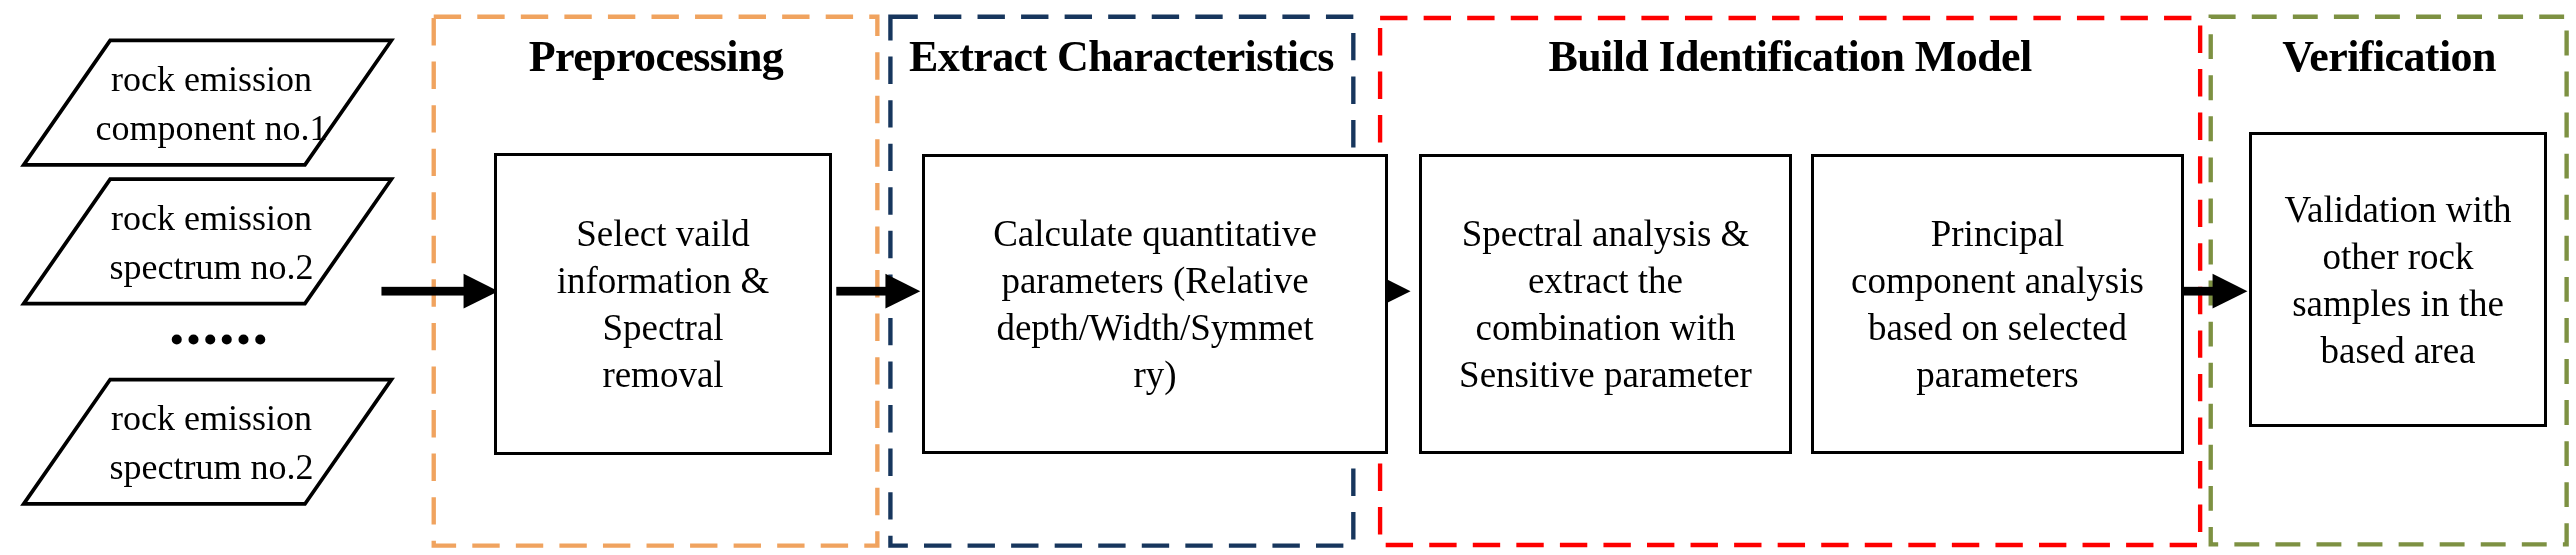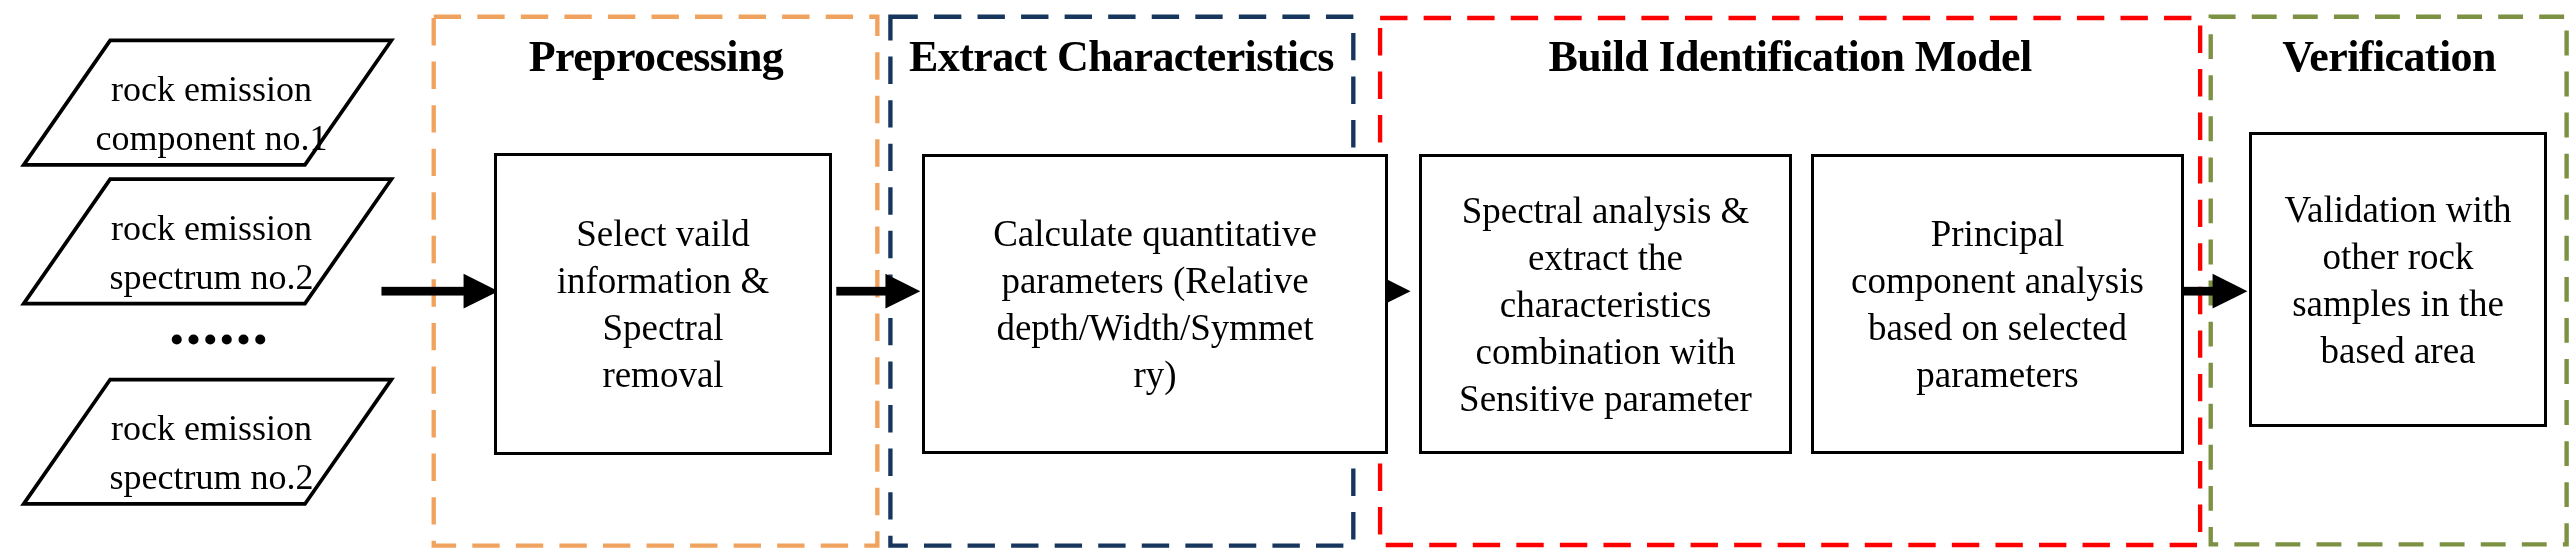--- a/index.html
+++ b/index.html
@@ -33,21 +33,21 @@
     justify-content:center;
     align-items:center;
     text-align:center;
     font-size:37px;
     line-height:47px;
   }
   .pgram-text{
     position:absolute;
     display:flex;
     flex-direction:column;
-    justify-content:flex-end;
+    justify-content:center;
     align-items:center;
     text-align:center;
     font-size:36px;
     line-height:49px;
     white-space:nowrap;
   }
   .dots{
     position:absolute;
     left:169px;
     top:292px;
@@ -121,21 +121,20 @@
   <div class="proc-box" style="left:922px;top:154px;width:466px;height:300px;">
     <div>Calculate quantitative</div>
     <div>parameters (Relative</div>
     <div>depth/Width/Symmet</div>
     <div>ry)</div>
   </div>
 
   <div class="proc-box" style="left:1419px;top:154px;width:373px;height:300px;">
     <div>Spectral analysis &amp;</div>
     <div>extract the</div>
-    <div>characteristics</div>
     <div>combination with</div>
     <div>Sensitive parameter</div>
   </div>
 
   <div class="proc-box" style="left:1811px;top:154px;width:373px;height:300px;">
     <div>Principal</div>
     <div>component analysis</div>
     <div>based on selected</div>
     <div>parameters</div>
   </div>

